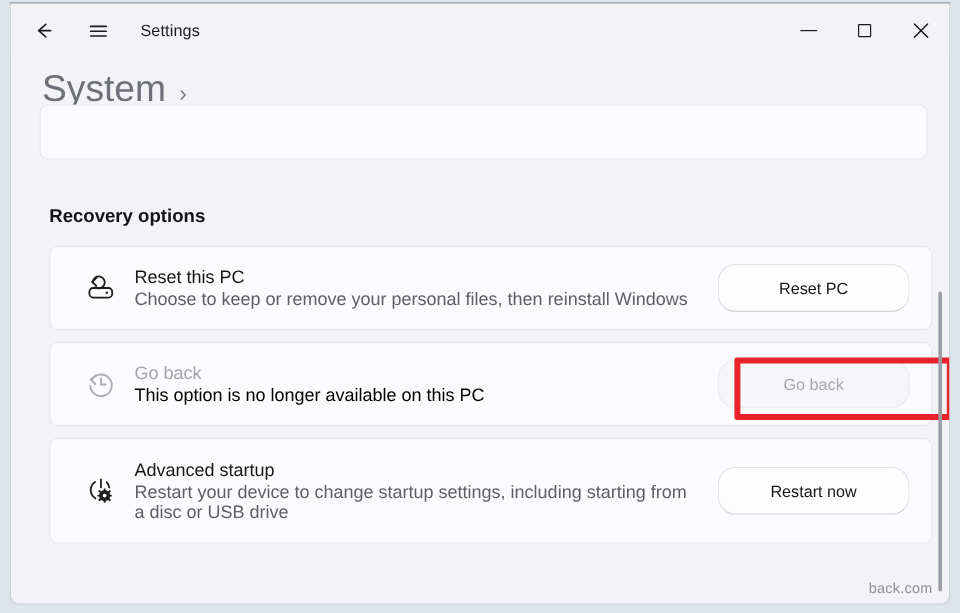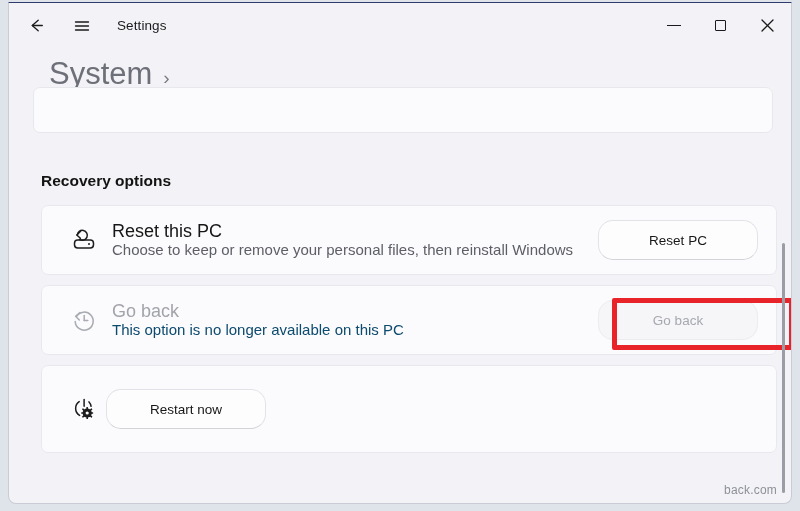--- a/index.html
+++ b/index.html
@@ -59,21 +59,21 @@
     display: flex; align-items: center; justify-content: center;
     cursor: default;
   }
   .wc-min { width: 14px; height: 1.5px; background: #1a1a1a; }
   .wc-max { width: 11px; height: 11px; border: 1.5px solid #1a1a1a; border-radius: 1px; }
 
   
   #breadcrumb {
     display: flex;
     align-items: baseline;
-    padding: 8px 0 0 40px;
+    padding: 8px 0 0 26px;
     height: 57px;
   }
   #crumb-system {
     font-size: 31px;
     color: #6e7079;
     font-weight: 400;
     cursor: default;
   }
   #crumb-sep {
     font-size: 19px;
@@ -148,32 +148,32 @@
     color: #1d1d1d;
   }
   .card-icon.disabled { color: #a9abb2; }
 
   .card-text {
     flex: 1 1 auto;
     padding-left: 6px;
     min-width: 0;
   }
   .card-title {
-    font-size: 18px;
+    font-size: 15px;
     color: #161616;
     line-height: 19px;
   }
   .card-title.disabled { color: #a2a4ab; }
   .card-desc {
     font-size: 15px;
     color: #5d5f66;
     line-height: 17px;
     max-width: 470px;
   }
-  .card-desc.disabled { color: #0c4a6e; }
+  .card-desc.disabled { color: #000000; }
 
   .action-btn {
     flex: 0 0 auto;
     width: 160px;
     height: 40px;
     background: #fdfdfe;
     border: 1px solid #e2e3e8;
     border-bottom-color: #d2d3d9;
     border-radius: 15px;
     font-family: "Liberation Sans", sans-serif;
@@ -330,20 +330,24 @@
             <rect x="16.4" y="21.4" width="1.6" height="2.6" rx=".5"></rect>
             <rect x="11.2" y="17.2" width="2.6" height="1.6" rx=".5"></rect>
             <rect x="20.6" y="17.2" width="2.6" height="1.6" rx=".5"></rect>
             <rect x="12.5" y="13.3" width="1.6" height="2.6" rx=".5" transform="rotate(-45 13.3 14.6)"></rect>
             <rect x="20.3" y="13.3" width="1.6" height="2.6" rx=".5" transform="rotate(45 21.1 14.6)"></rect>
             <rect x="12.5" y="20.1" width="1.6" height="2.6" rx=".5" transform="rotate(45 13.3 21.4)"></rect>
             <rect x="20.3" y="20.1" width="1.6" height="2.6" rx=".5" transform="rotate(-45 21.1 21.4)"></rect>
           </g>
         </svg>
       </div>
+      <div class="card-text">
+        <div class="card-title">Advanced startup</div>
+        <div class="card-desc">Restart your device to change startup settings, including starting from a disc or USB drive</div>
+      </div>
       <div class="action-btn">Restart now</div>
     </div>
 
     <div id="scrollbar-track">
       <div id="scrollbar-thumb"></div>
     </div>
 
   </div>
 
   <div id="watermark">back.com</div>

